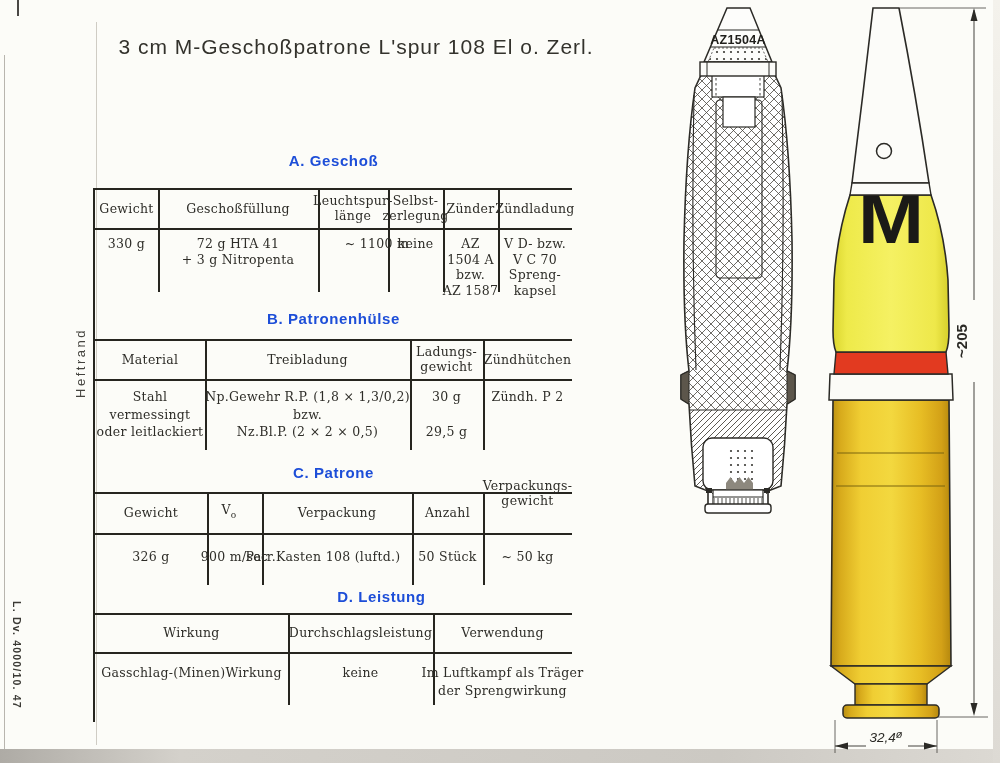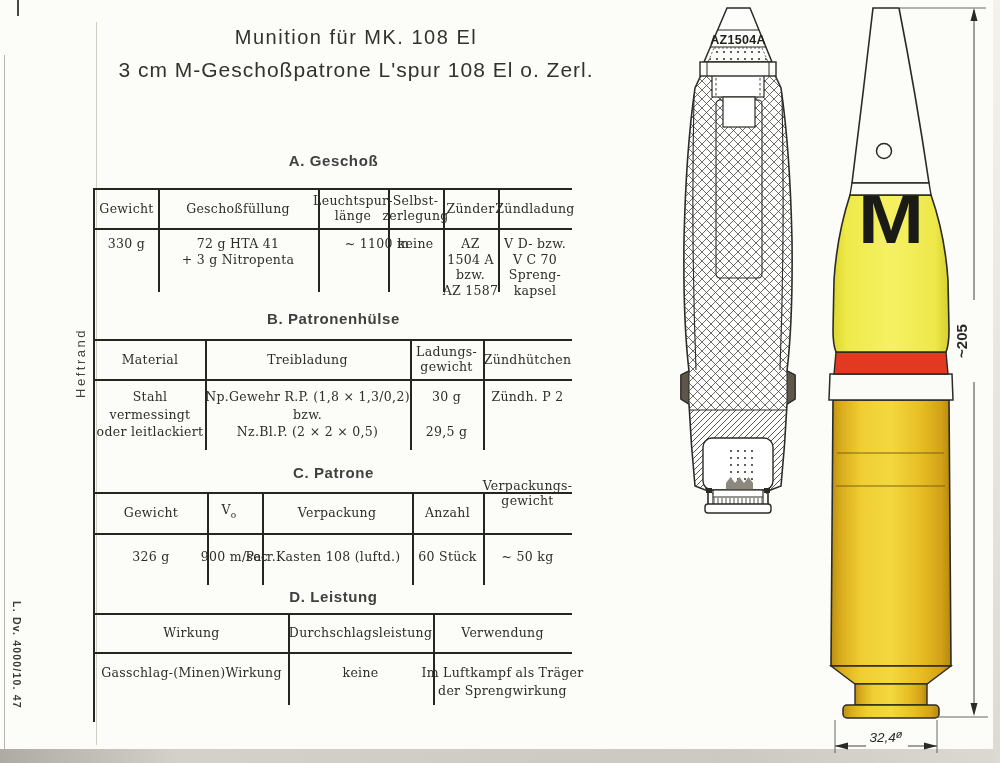--- a/index.html
+++ b/index.html
@@ -5,21 +5,21 @@
   html,body{margin:0;padding:0;background:#888;}
   #page{position:relative;width:1000px;height:763px;background:#fcfcf8;overflow:hidden;
         font-family:"Liberation Sans",sans-serif;color:#2e2d28;}
   .abs{position:absolute;}
   
   #titleblock{left:100px;top:26px;width:512px;text-align:center;}
   .t1{font-size:20px;letter-spacing:1.5px;color:#33322c;}
   .t2{font-size:21px;letter-spacing:1px;color:#33322c;margin-top:9px;}
   .t3{font-size:13.5px;font-weight:bold;letter-spacing:.4px;color:#2d2c26;margin-top:7px;}
   
-  .sec-heading{position:absolute;font-weight:bold;font-size:15px;letter-spacing:.6px;color:#404040;
+  .sec-heading{position:absolute;font-weight:bold;font-size:15px;letter-spacing:.6px;color:#1d4ed8;
                text-align:center;}
   .rule{position:absolute;background:#26251f;}
   .cell{position:absolute;display:flex;flex-direction:column;justify-content:center;align-items:center;
         font-family:"DejaVu Serif","Liberation Serif",serif;font-size:12.5px;letter-spacing:.3px;
         color:#2e2d28;text-align:center;}
   .cell.body{justify-content:flex-start;}
   .cell div{white-space:nowrap;}
   sub{font-size:9px;}
   
   #heftrand{left:44px;top:330px;width:72px;height:66px;display:flex;align-items:center;justify-content:center;
@@ -41,21 +41,20 @@
 
 <div id="page">
 
   <div class="abs" id="edge-left"></div>
   <div class="abs" id="edge-tick"></div>
   <div class="abs" id="fold"></div>
   <div class="abs" id="strip-bottom"></div>
   <div class="abs" id="strip-right"></div>
 
   <div class="abs" id="titleblock">
-    <div class="t1">Munition für MK. 108 El</div>
     <div class="t2">3 cm M-Geschoßpatrone L'spur 108 El o. Zerl.</div>
   </div>
 
   <div class="abs" id="heftrand">Heftrand</div>
   <div class="abs" id="docnum">L. Dv. 4000/10. 47</div>
 
   <div class="rule" style="left:93px;top:188px;width:2px;height:534px;"></div>
 
   <div class="abs" id="tables-layer" style="left:0;top:0;">
       <div class="sec-heading" style="left:95px;top:152px;width:477px;">A. Geschoß</div>
@@ -170,30 +169,30 @@
       <div class="cell" style="left:262px;top:492px;width:150px;height:41px;">
         <div style="line-height: 15px;">Verpackung</div>
       </div>
       <div class="cell body" style="left:262px;top:549px;width:122px;height:36px;text-align:right;">
         <div style="line-height: 16px;">Patr.Kasten 108 (luftd.)</div>
       </div>
       <div class="cell" style="left:412px;top:492px;width:71px;height:41px;">
         <div style="line-height: 15px;">Anzahl</div>
       </div>
       <div class="cell body" style="left:412px;top:549px;width:71px;height:36px;">
-        <div style="line-height: 16px;">60 Stück</div>
+        <div style="line-height: 16px;">50 Stück</div>
       </div>
       <div class="cell" style="left:483px;top:472px;width:89px;height:41px;">
         <div style="line-height: 15px;">Verpackungs-</div>
         <div style="line-height: 15px;">gewicht</div>
       </div>
       <div class="cell body" style="left:483px;top:549px;width:89px;height:36px;">
         <div style="line-height: 16px;">~ 50 kg</div>
       </div>
-      <div class="sec-heading" style="left:95px;top:588px;width:477px;">D. Leistung</div>
+      <div class="sec-heading" style="left:95px;top:588px;width:477px;padding-left:48px;">D. Leistung</div>
       <div class="rule" style="left:95px;top:613px;width:477px;height:2px;"></div>
       <div class="rule" style="left:95px;top:652px;width:477px;height:2px;"></div>
       <div class="rule" style="left:288px;top:613px;width:2px;height:92px;"></div>
       <div class="rule" style="left:433px;top:613px;width:2px;height:92px;"></div>
       <div class="cell" style="left:95px;top:613px;width:193px;height:39px;">
         <div style="line-height: 15px;">Wirkung</div>
       </div>
       <div class="cell body" style="left:95px;top:664px;width:193px;height:41px;">
         <div style="line-height: 18px;">Gasschlag-(Minen)Wirkung</div>
       </div>

